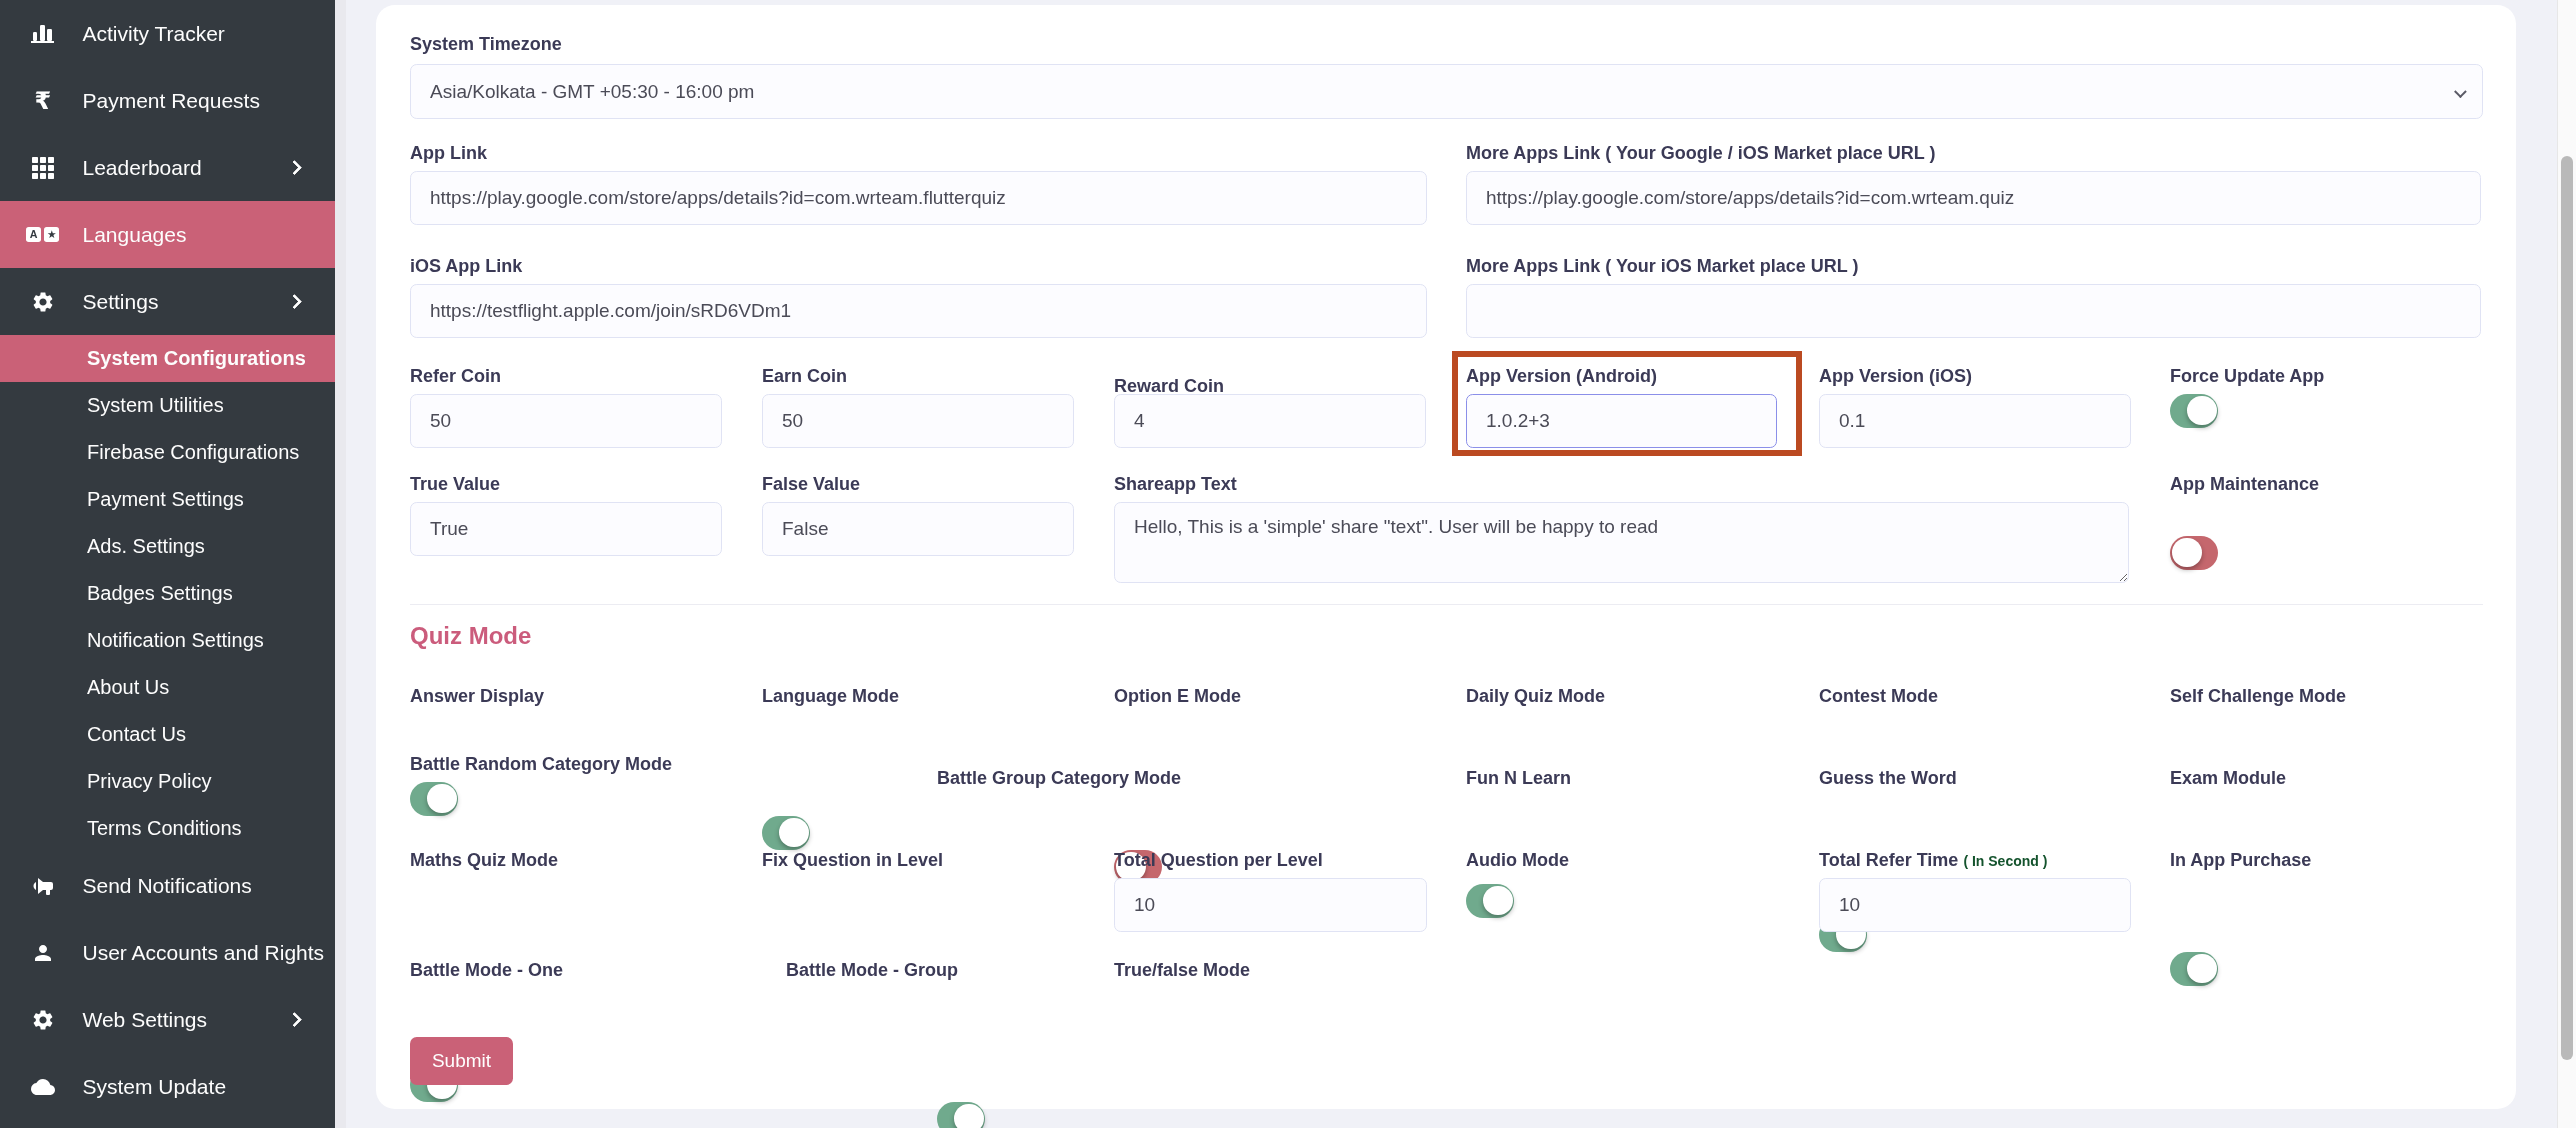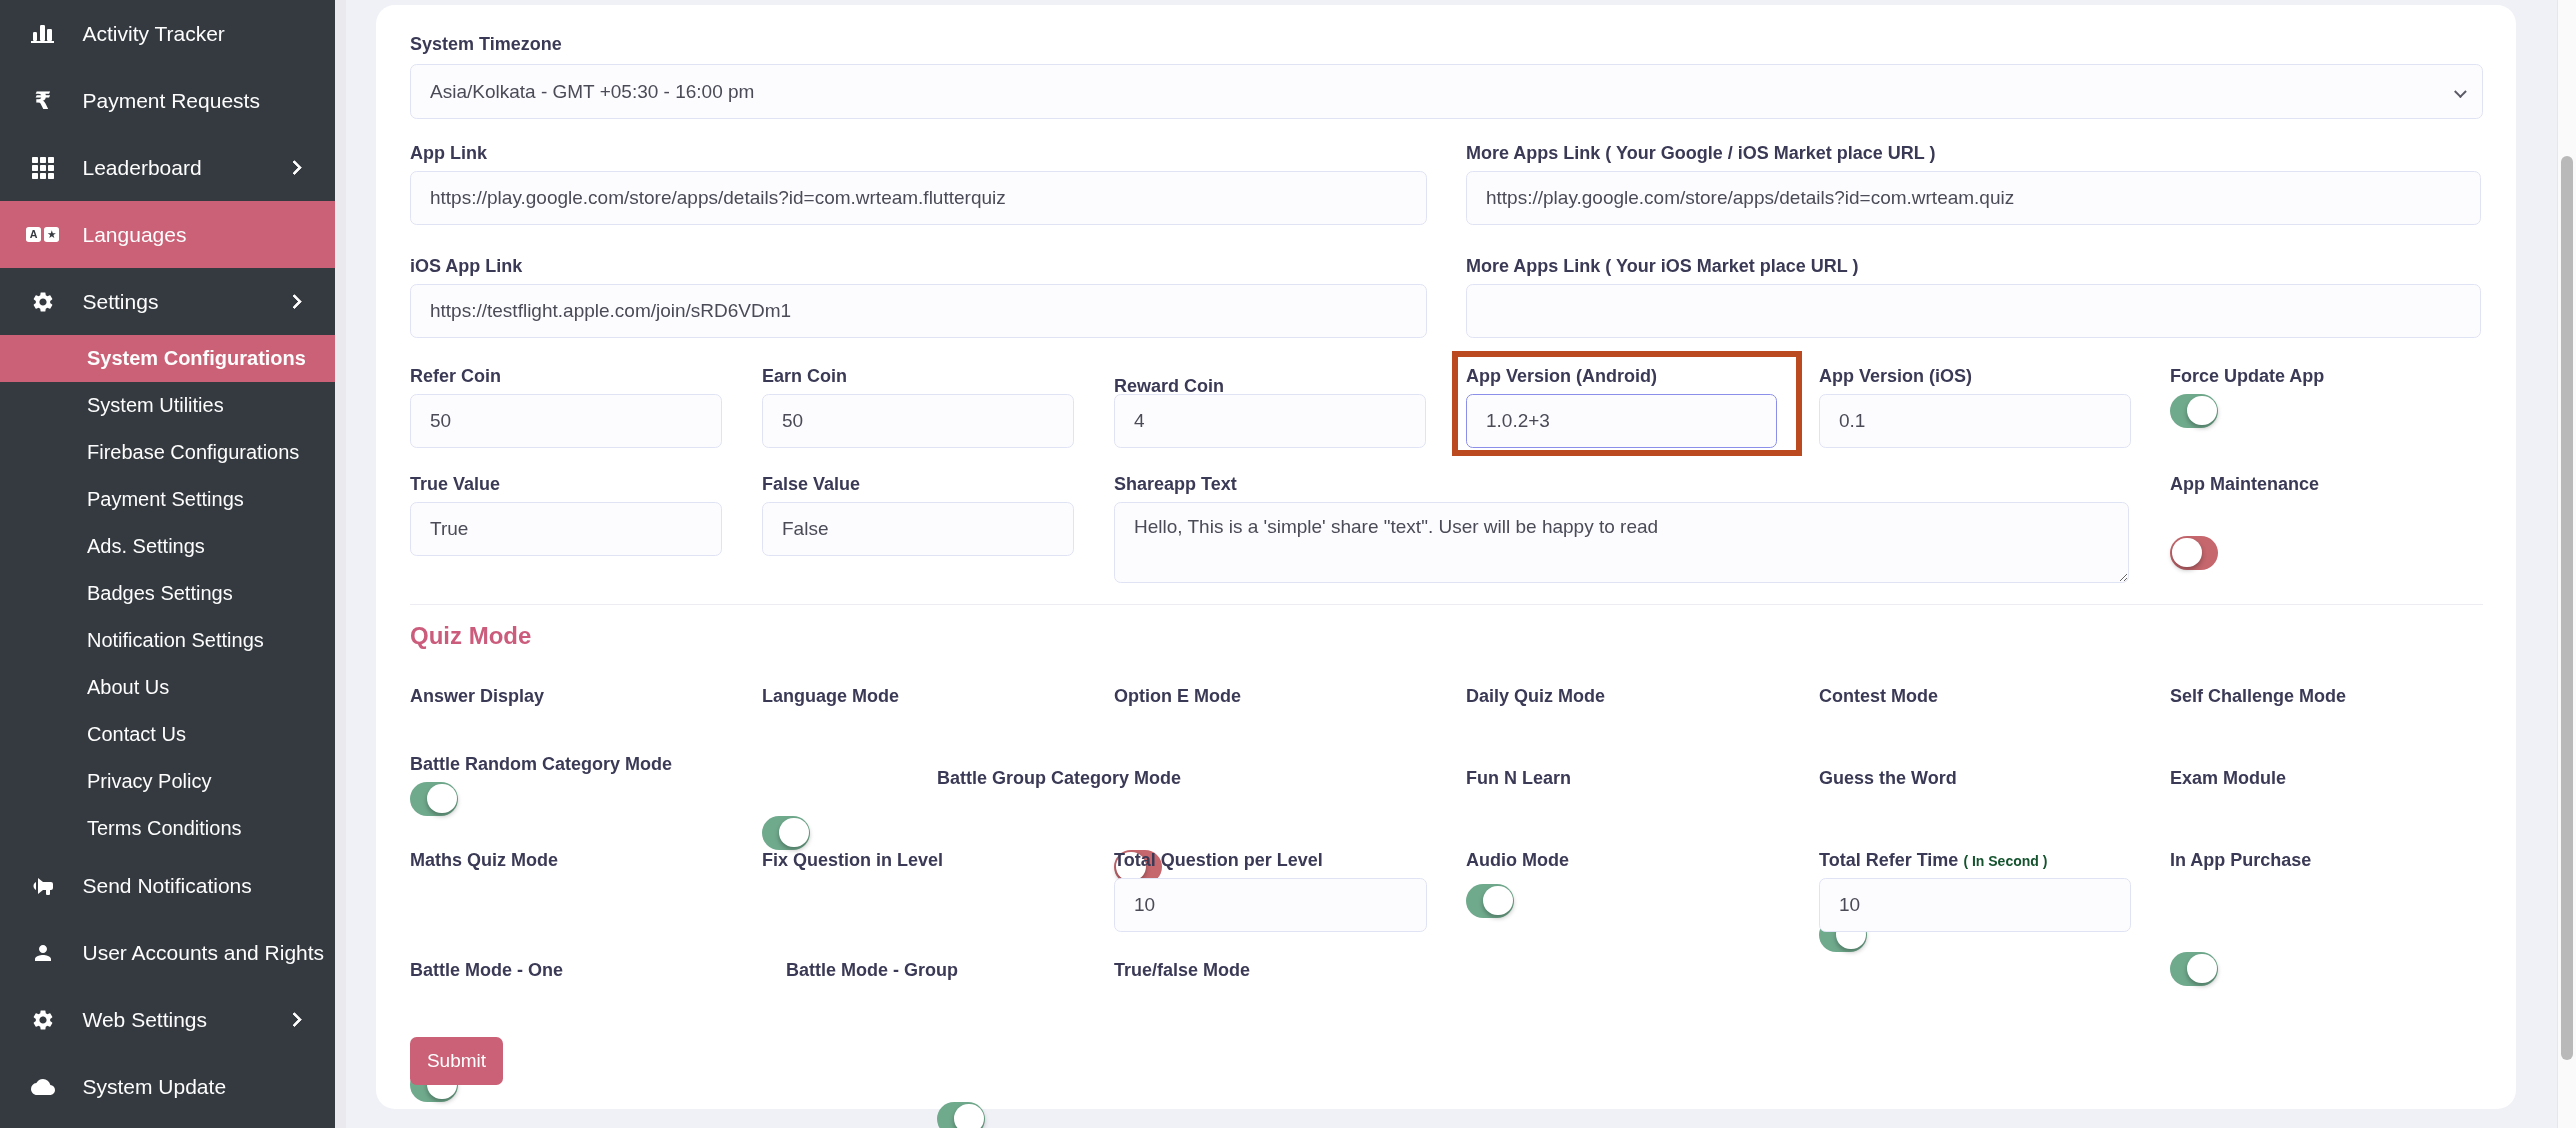--- a/index.html
+++ b/index.html
@@ -37,21 +37,21 @@
   select.tbx{ appearance:none; -webkit-appearance:none; }
   .sel-chev{ position:absolute; right:17.4px; top:23px; width:9.4px; height:9.4px; border-left:2px solid #5a5a66; border-bottom:2px solid #5a5a66; transform:rotate(-45deg); pointer-events:none; }
   .divider{ position:absolute; left:34px; top:599px; width:2073px; height:1.3px; background:#ececf2; }
   .section-h{ position:absolute; left:34px; top:617px; font-size:24px; font-weight:700; color:#cb5c7c; }
   .toggle{ width:48px; height:34px; border-radius:17px; position:relative; cursor:pointer; }
   .toggle.on{ background:#70aa8d; }
   .toggle.off{ background:#c5676d; }
   .toggle .knob{ position:absolute; top:2px; width:29.5px; height:29.5px; border-radius:50%; background:#fff; box-shadow:0 2.7px 5.4px rgba(0,0,0,.30); }
   .toggle.on .knob{ left:17px; }
   .toggle.off .knob{ left:2px; }
-  .submit-btn{ position:absolute; left:34px; top:1032px; width:93px; height:48px; background:#ca6177; color:#fff; border:none; border-radius:6.7px; font-size:19px; font-family:inherit; cursor:pointer; }
+  .submit-btn{ position:absolute; left:34px; top:1032px; width:103px; height:48px; background:#ca6177; color:#fff; border:none; border-radius:6.7px; font-size:19px; font-family:inherit; cursor:pointer; }
   .annotation{ position:absolute; left:1076px; top:346px; width:350px; height:105px; border:6.7px solid #bb4a21; z-index:3; pointer-events:none; }
 
   
   .scroll-track{ position:absolute; right:0; top:0; width:19px; height:1128px; background:#fafafa; border-left:1.3px solid #e7e7e7; z-index:4; }
   .scroll-thumb{ position:absolute; left:3.4px; top:156px; width:12px; height:904px; background:#b9b9b9; border-radius:6px; }
 </style>
 </head>
 <body>
 
 <div class="screen">

